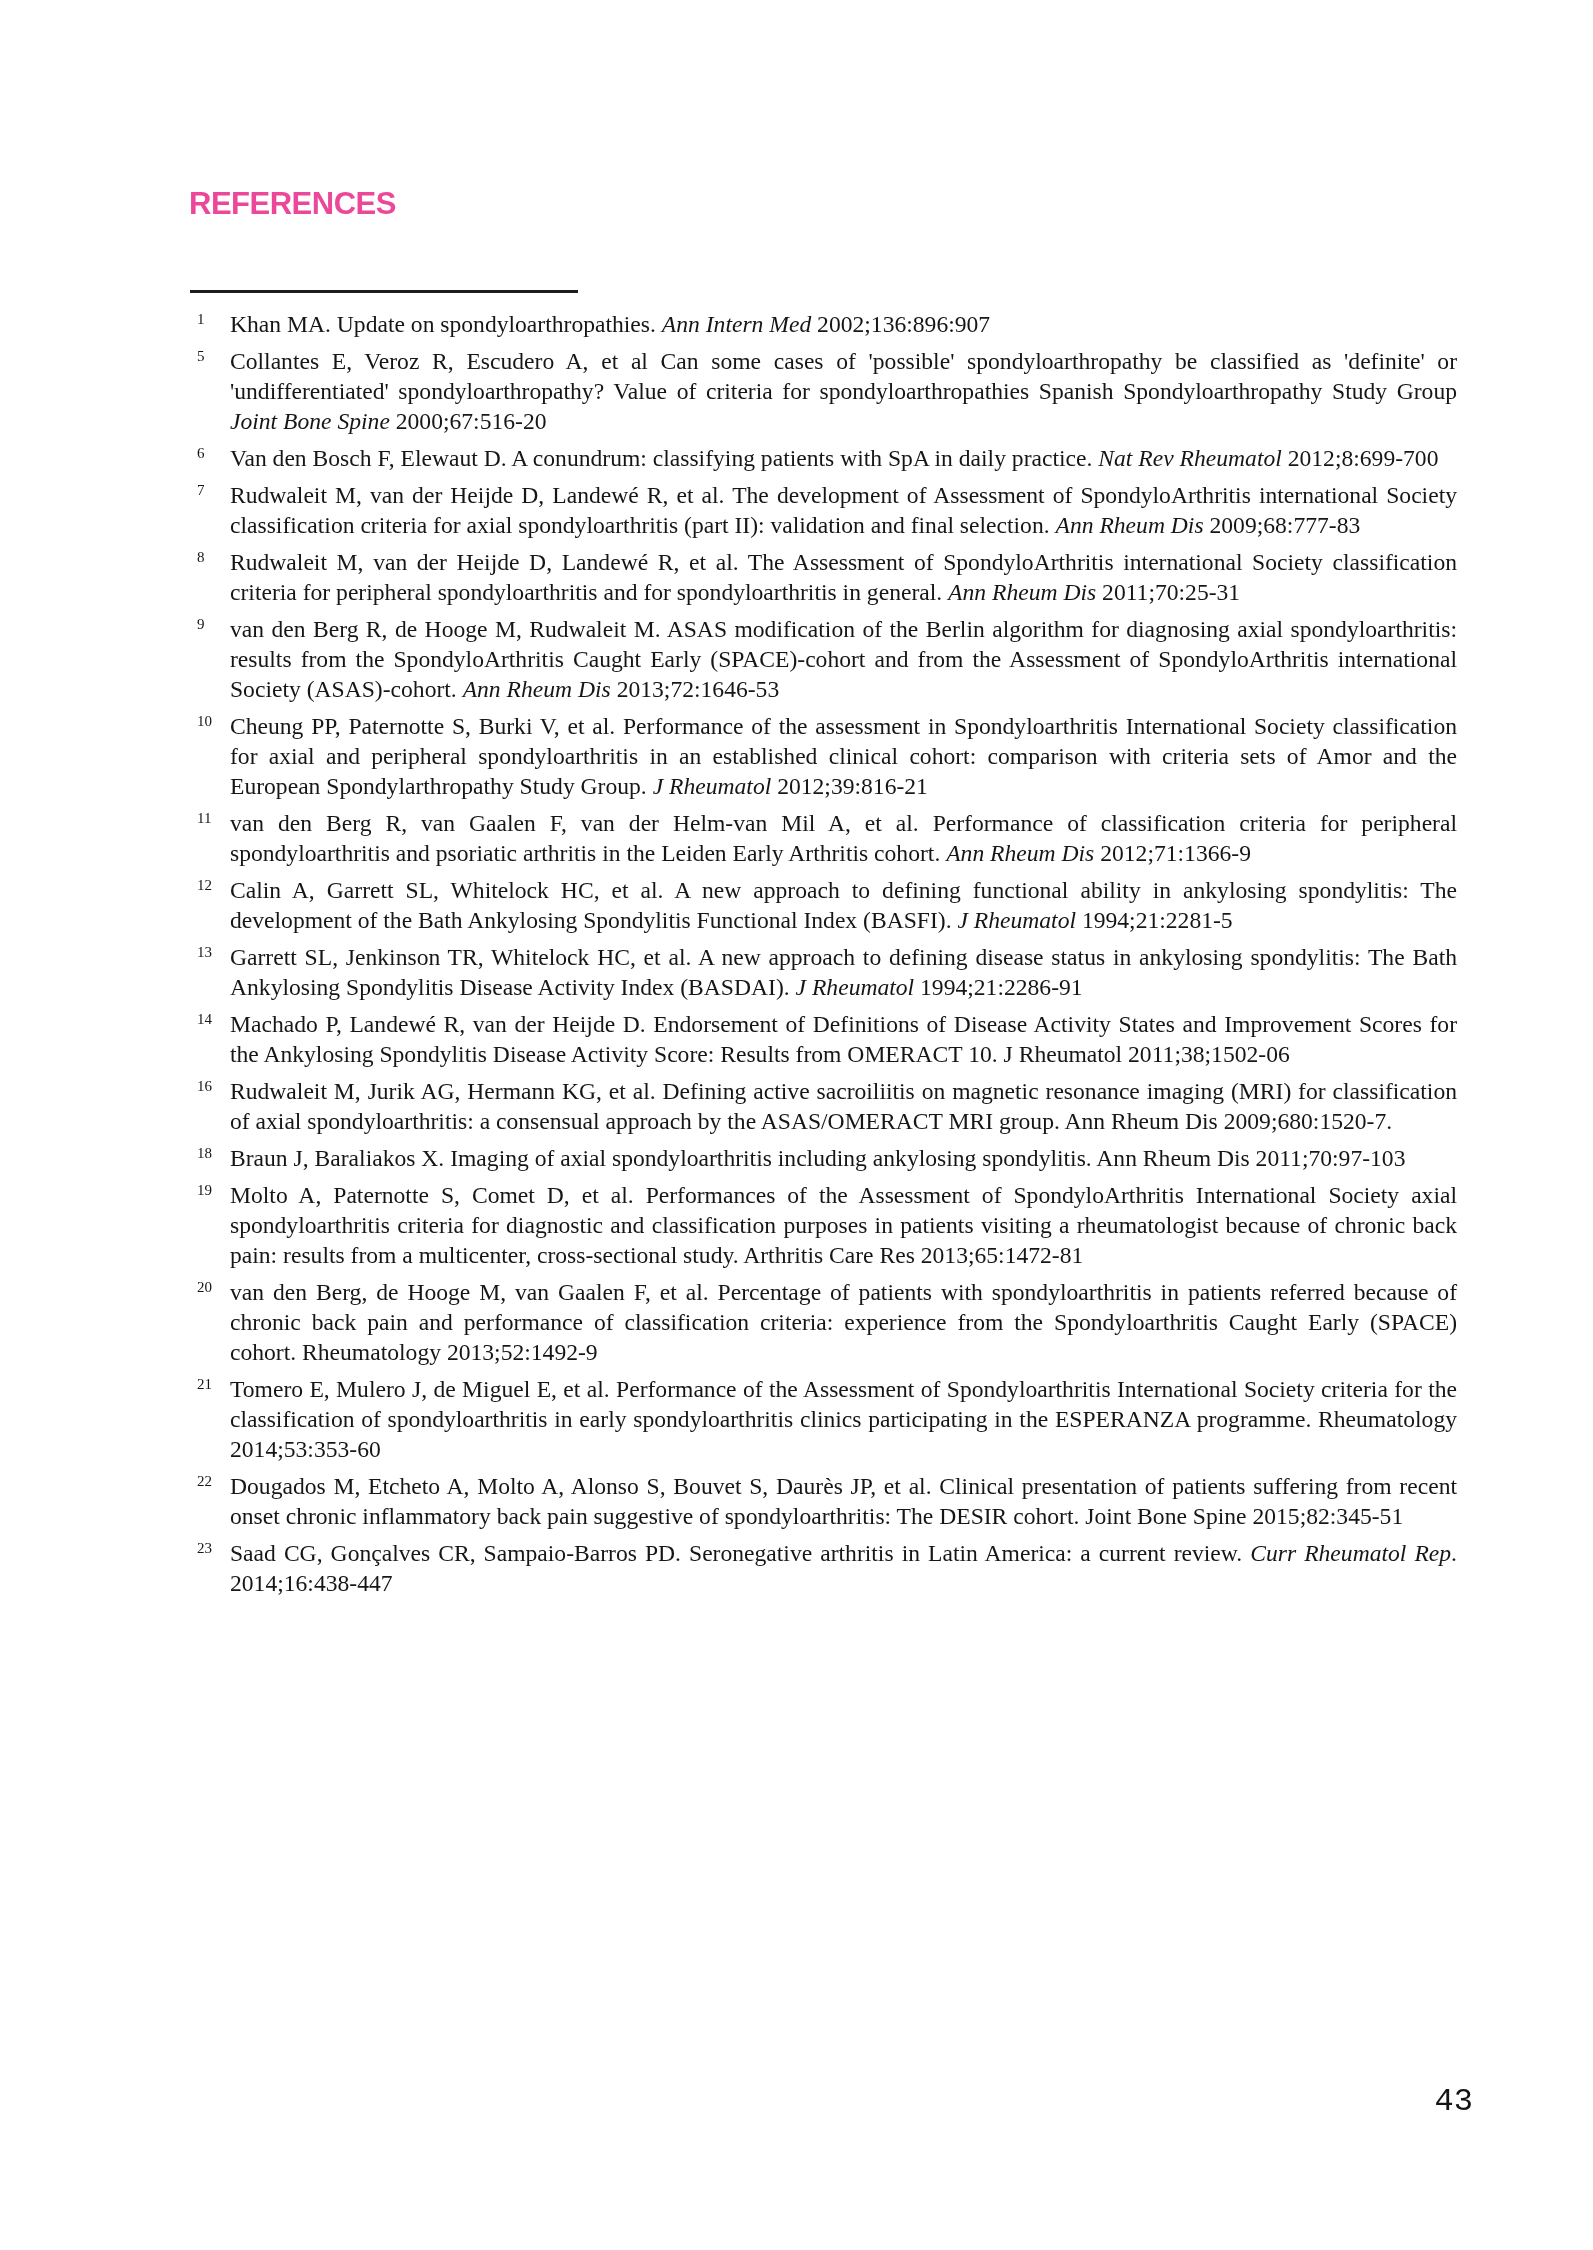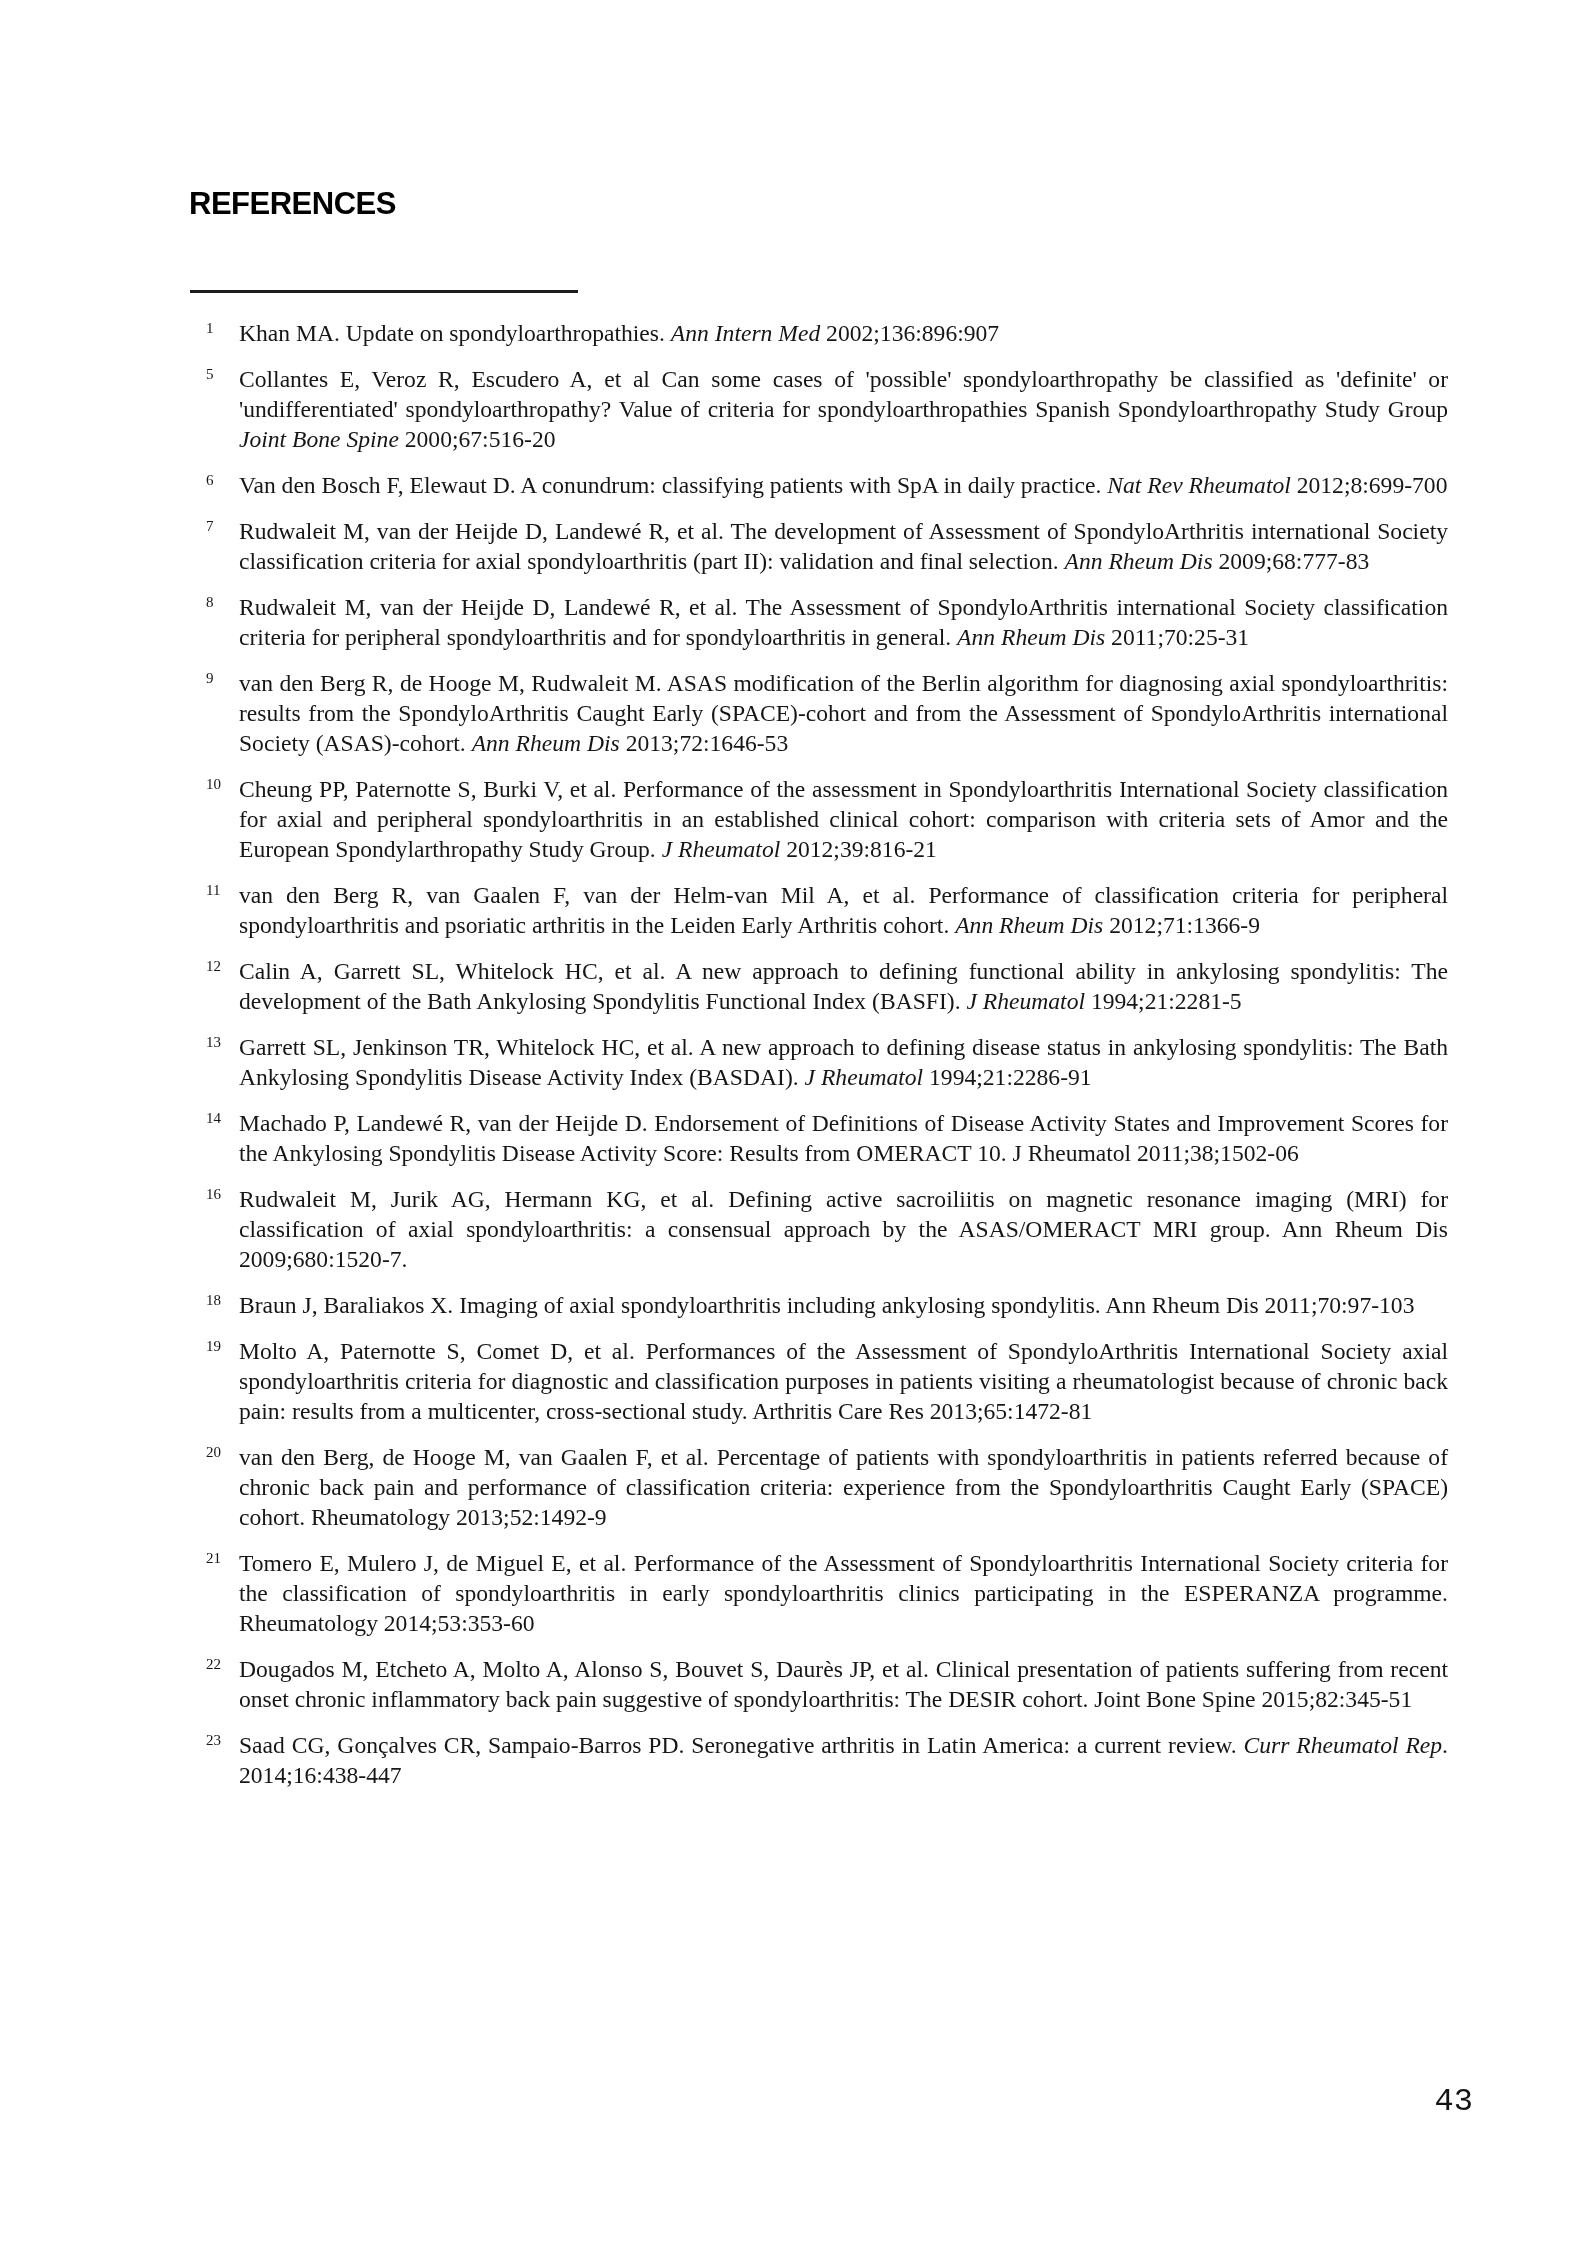--- a/index.html
+++ b/index.html
@@ -18,21 +18,21 @@
   }
   .heading {
     position: absolute;
     left: 189px;
     top: 188px;
     font-family: "Liberation Sans", sans-serif;
     font-weight: 700;
     font-size: 31px;
     line-height: 1;
     letter-spacing: -0.5px;
-    color: #000000;
+    color: #ec4899;
   }
   .separator {
     position: absolute;
     left: 190px;
     top: 290px;
     width: 388px;
     height: 0;
     border-top: 3px solid #1c1c1c;
   }
   .refs {
@@ -40,21 +40,21 @@
     left: 190px;
     top: 302px;
     width: 1274px;
   }
   .ref {
     font-size: 23.6px;
     line-height: 30px;
     text-align: justify;
     padding-left: 33px;
     text-indent: -33px;
-    margin: 16px;
+    margin: 7px;
     color: #161616;
   }
   .ref sup {
     display: inline-block;
     width: 33px;
     text-indent: 0;
     font-size: 15px;
     line-height: 0;
     position: relative;
     top: -8px;

